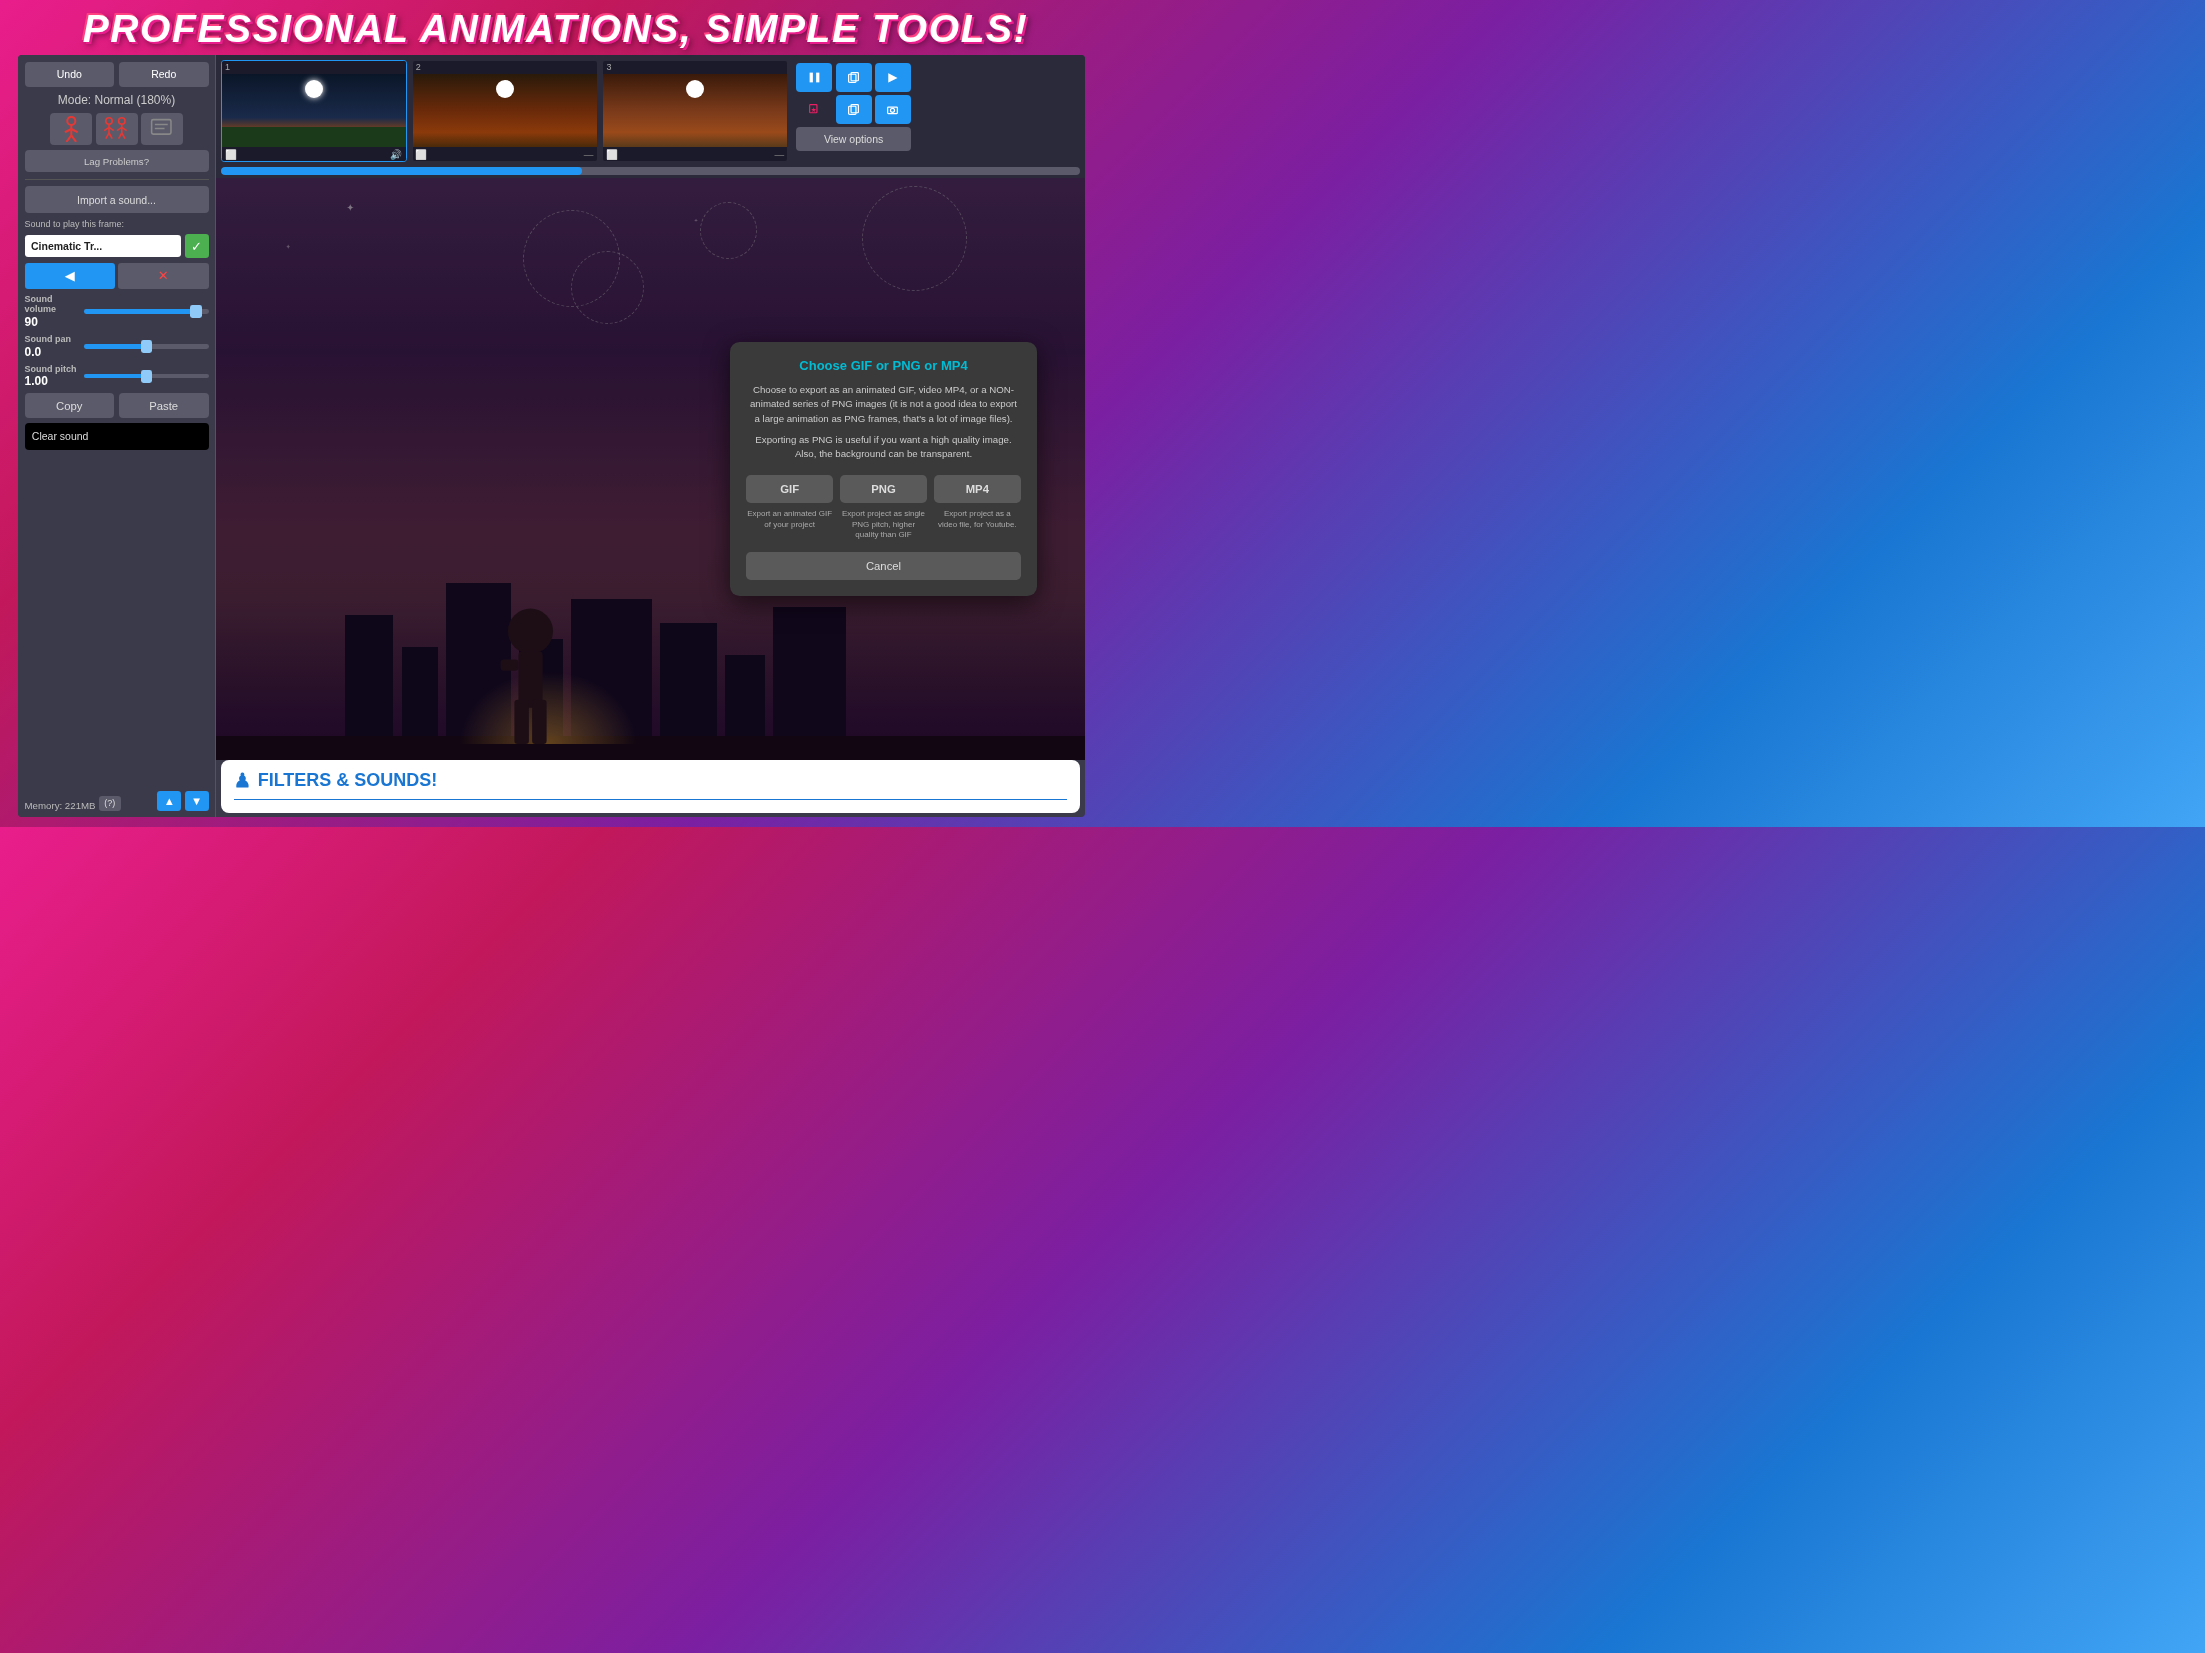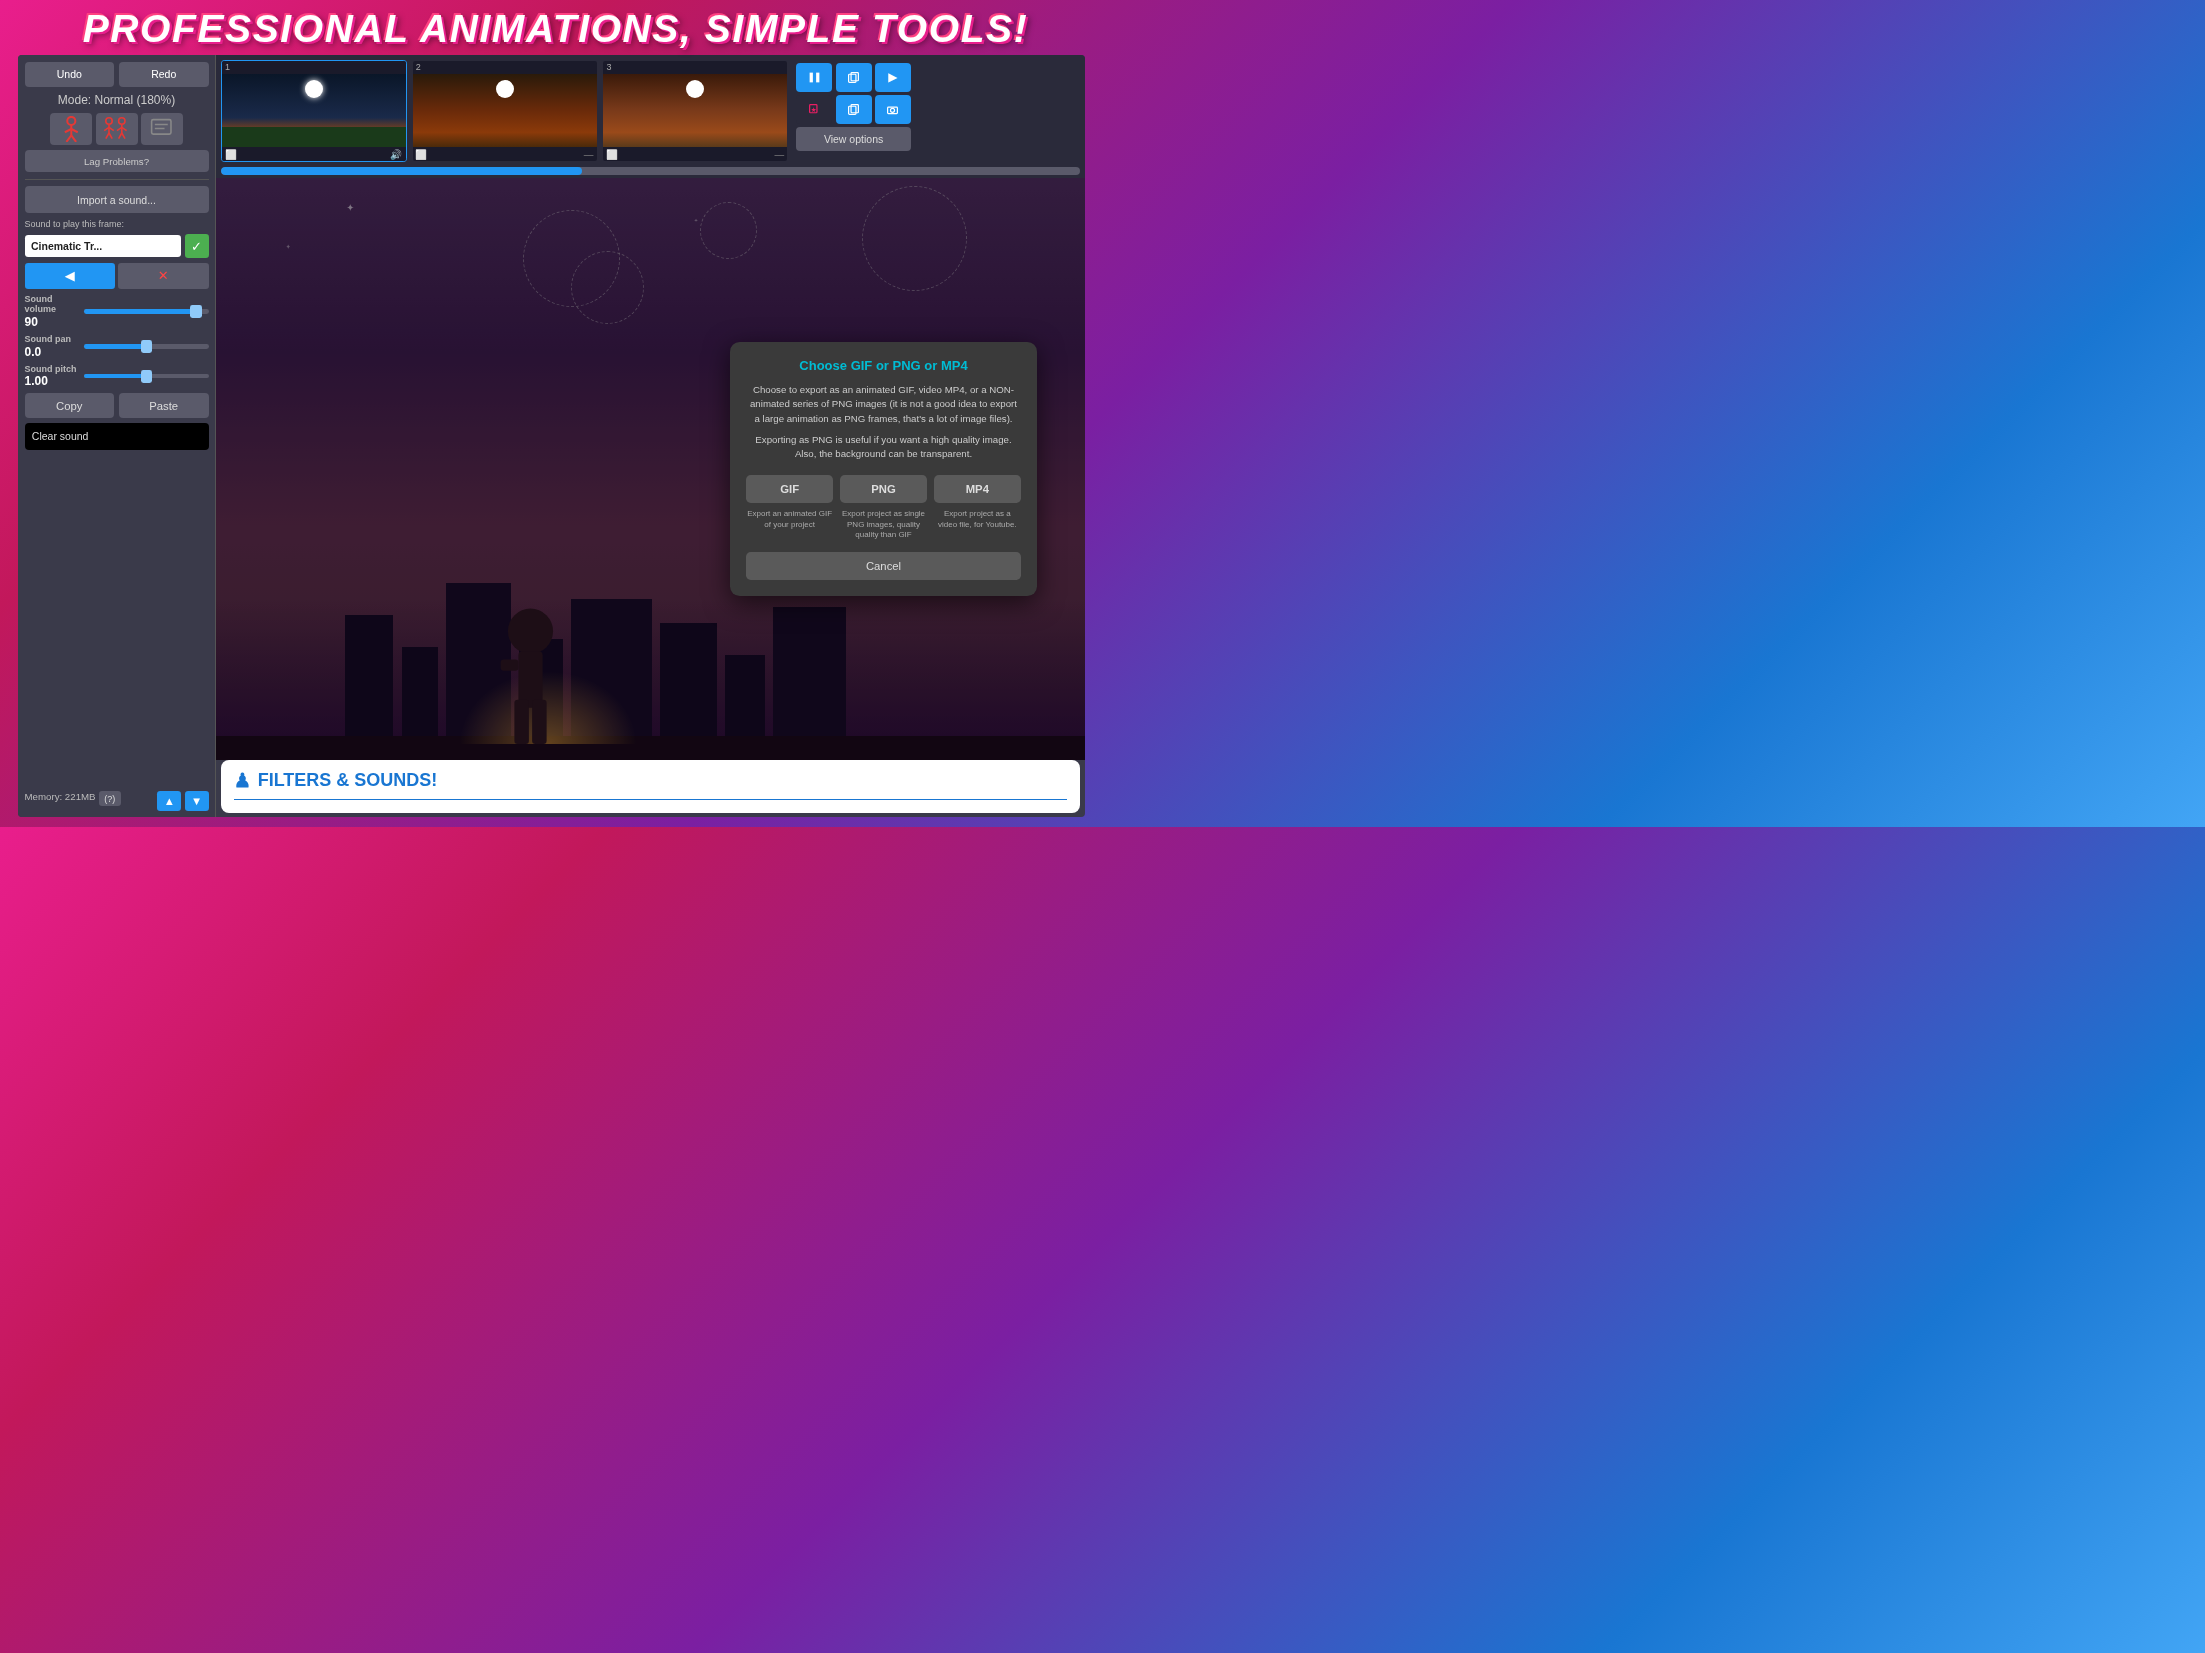--- a/index.html
+++ b/index.html
@@ -261,21 +261,21 @@
       border-radius: 4px;
       padding: 7.3px;
       font-size: 10.5px;
       cursor: pointer;
       text-align: left;
       width: 100%;
     }
 
     .memory-row {
       display: flex;
-      align-items: flex-start;
+      align-items: flex-end;
       gap: 3px;
       margin-top: auto;
       padding-top: 4.8px;
     }
 
     .memory-text {
       font-size: 9.7px;
       color: #bbb;
     }
 
@@ -882,21 +882,21 @@
             <div class="modal-title">Choose GIF or PNG or MP4</div>
             <div class="modal-description">Choose to export as an animated GIF, video MP4, or a NON-animated series of PNG images (it is not a good idea to export a large animation as PNG frames, that's a lot of image files).</div>
             <div class="modal-description2">Exporting as PNG is useful if you want a high quality image. Also, the background can be transparent.</div>
             <div class="export-btn-row">
               <button class="export-btn">GIF</button>
               <button class="export-btn">PNG</button>
               <button class="export-btn">MP4</button>
             </div>
             <div class="export-desc-row">
               <div class="export-desc">Export an animated GIF of your project</div>
-              <div class="export-desc">Export project as single PNG images, quality quality than GIF</div>
+              <div class="export-desc">Export project as single PNG pitch, higher quality than GIF</div>
               <div class="export-desc">Export project as a video file, for Youtube.</div>
             </div>
             <button class="cancel-btn">Cancel</button>
           </div>
         </div>
 
       </div>
 
       <div class="promo-section">
         <div class="promo-title">

